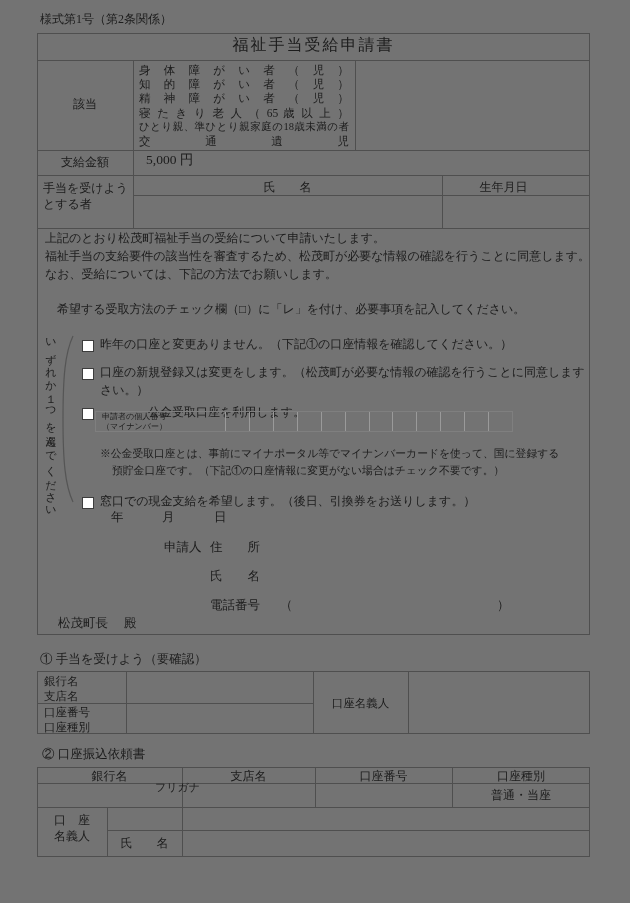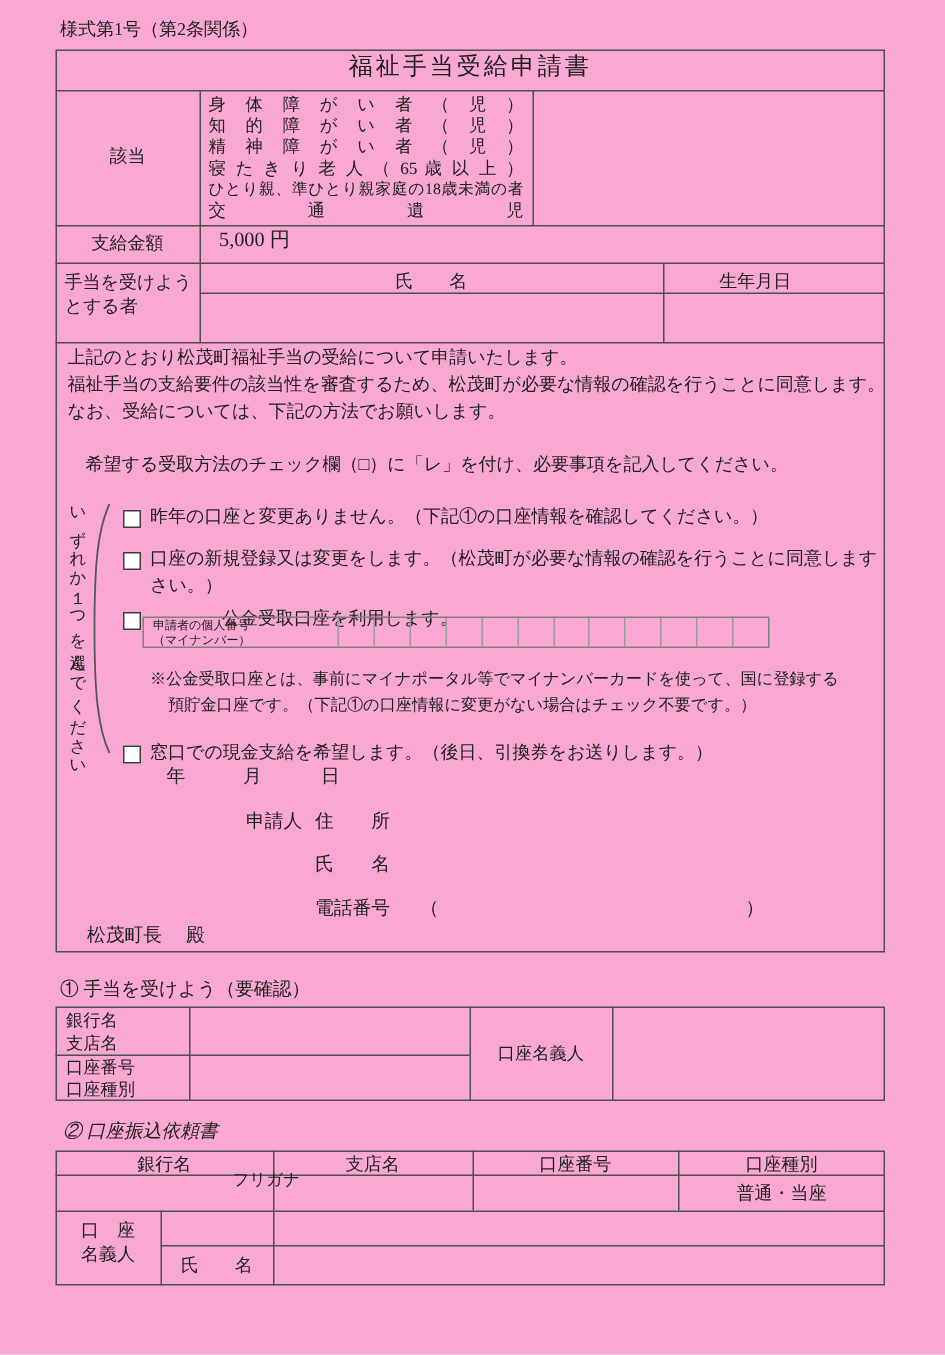--- a/index.html
+++ b/index.html
@@ -1,17 +1,17 @@
 <!DOCTYPE html>
 <html><head>
 <meta charset="utf-8">
 <style>
   html,body{margin:0;padding:0;background:#e8e8e8;}
   .sheet{
-    position:relative;width:630px;height:903px;background:#f9a8d4;
+    position:relative;width:630px;height:903px;background:#737373;
     font-family:"Liberation Serif","DejaVu Serif",serif;color:#1c1c1c;
     overflow:hidden;
   }
   .t{position:absolute;white-space:nowrap;font-size:12px;line-height:14px;}
   .ctr{text-align:center;}
   .box{position:absolute;border:1px solid #4f4f4f;box-sizing:border-box;background:transparent;}
   .hl{position:absolute;height:0;border-top:1px solid #4f4f4f;}
   .vl{position:absolute;width:0;border-left:1px solid #4f4f4f;}
   .cb{position:absolute;width:10px;height:10px;border:1px solid #3d3d3d;background:#fff;}
   .fill{position:absolute;background:transparent;}
@@ -138,21 +138,21 @@
   <div class="hl" style="left:37px;top:703px;width:276px;"></div>
   <div class="t" style="left:44px;top:674px;font-size:11.5px;">銀行名</div>
   <div class="t" style="left:44px;top:689px;font-size:11.5px;">支店名</div>
   <div class="t" style="left:44px;top:705px;font-size:11.5px;">口座番号</div>
   <div class="t" style="left:44px;top:720px;font-size:11.5px;">口座種別</div>
   <div class="t ctr" style="left:313px;top:696px;width:95px;font-size:11.5px;">口座名義人</div>
   <div class="fill" style="left:127px;top:672px;width:185px;height:30px;"></div>
   <div class="fill" style="left:127px;top:704px;width:185px;height:29px;"></div>
   <div class="fill" style="left:409px;top:672px;width:180px;height:61px;"></div>
 
-  <div class="t" style="left:42px;top:747px;font-size:12.5px;font-style:italic;">② 口座振込依頼書</div>
+  <div class="t" style="left:42px;top:747px;font-size:12.5px;">② 口座振込依頼書</div>
   <div class="box" style="left:37px;top:767px;width:553px;height:90px;"></div>
   <div class="hl" style="left:37px;top:783px;width:553px;"></div>
   <div class="hl" style="left:37px;top:807px;width:553px;"></div>
   <div class="hl" style="left:107px;top:830px;width:483px;"></div>
   <div class="vl" style="left:182px;top:767px;height:40px;"></div>
   <div class="vl" style="left:315px;top:767px;height:40px;"></div>
   <div class="vl" style="left:452px;top:767px;height:40px;"></div>
   <div class="vl" style="left:107px;top:807px;height:50px;"></div>
   <div class="vl" style="left:182px;top:807px;height:50px;"></div>
   <div class="t ctr" style="left:37px;top:769px;width:145px;">銀行名</div>

